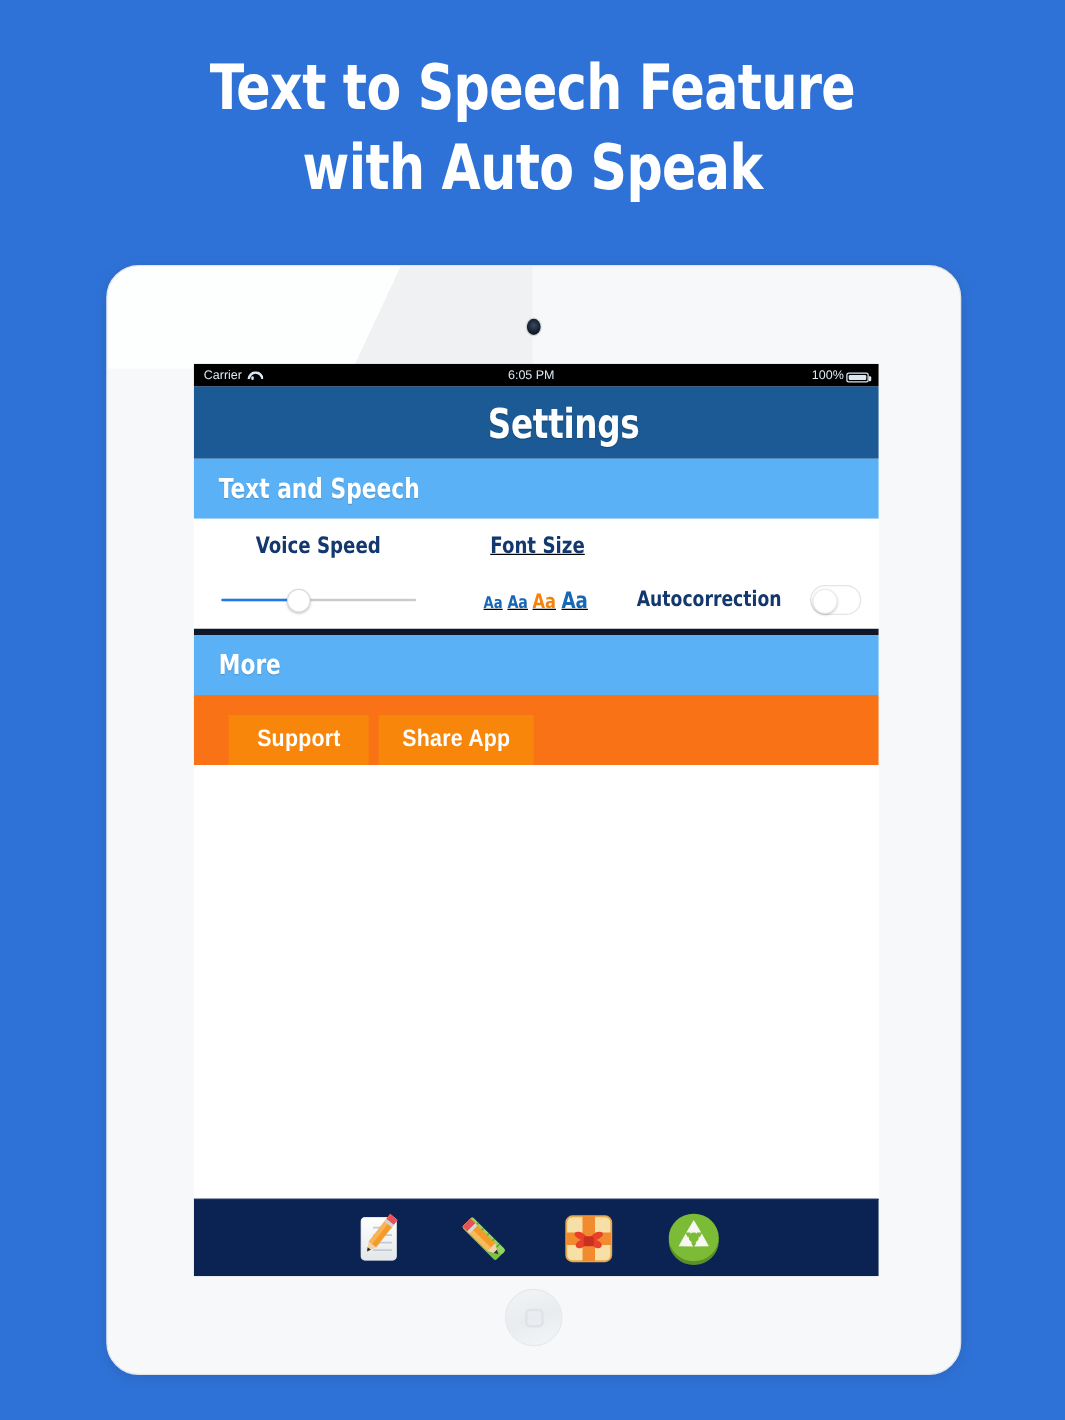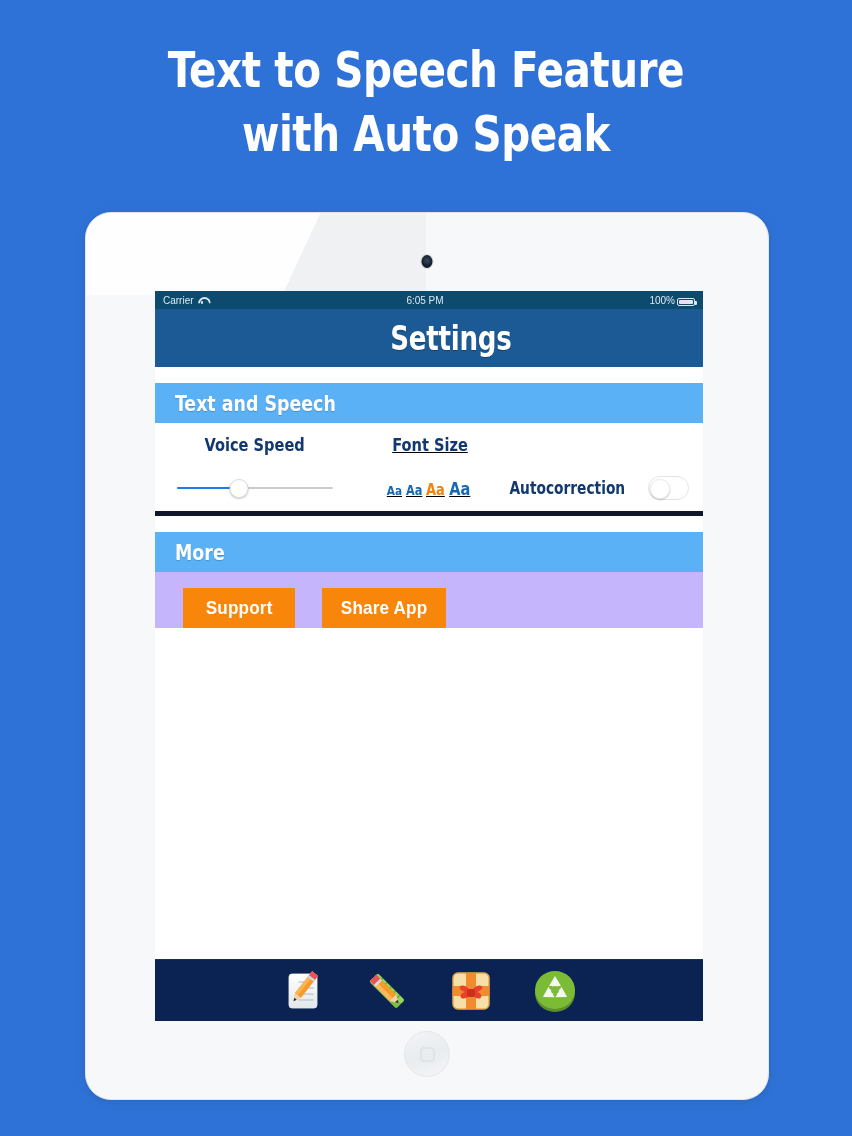--- a/index.html
+++ b/index.html
@@ -58,21 +58,21 @@
   
   .screen {
     position:absolute; left:69px; top:78px;
     width:548px; height:730px;
     background:#ffffff;
     overflow:hidden;
   }
 
   
   .statusbar {
-    height:18px; background:#0c4a6e; color:#dce9f3;
+    height:18px; background:#000000; color:#dce9f3;
     font-size:10px; display:flex; align-items:center;
     padding:0 8px; position:relative;
   }
   .sb-left { display:flex; align-items:center; gap:4px; }
   .sb-center { position:absolute; left:0; right:8px; text-align:center; }
   .sb-right { margin-left:auto; display:flex; align-items:flex-end; gap:2px; position:relative; z-index:2;}
   .wifi { display:inline-block; width:9px; height:8px; position:relative; }
   .wifi::before{
     content:""; position:absolute; left:0; top:1px; width:9px; height:9px;
     border:2px solid #dce9f3; border-radius:50%;
@@ -92,22 +92,22 @@
     display:flex; align-items:center; justify-content:center;padding-left:43px;
   }
   .navbar h1 {
     color:#ffffff; font-size:33px; font-weight:bold;
     transform:scaleX(0.88); letter-spacing:-0.3px;
     text-shadow:0 1px 1px rgba(0,0,0,0.25);
   }
 
   
   .sec-head {
-    height:40px; background:#5ab1f5;
-    display:flex; align-items:center; padding-left:20px;margin-top:16px;
+    height:48px; background:#5ab1f5;
+    display:flex; align-items:center; padding-left:20px;
   }
   .sec-head span {
     color:#ffffff; font-size:22px; font-weight:bold;
     transform:scaleX(0.88); transform-origin:left center;
     text-shadow:0 1px 1px rgba(0,0,0,0.18);
   }
 
   
   .panel { background:#ffffff; border-bottom:5px solid #0f172a; }
   .row { display:flex; align-items:center; }
@@ -149,21 +149,21 @@
   .toggle.on { background:#3ad168; }
   .toggle.off { background:#ffffff; border:1px solid #e2e4e6; }
   .toggle .tk {
     position:absolute; top:2px; width:20px; height:20px; border-radius:50%;
     background:#ffffff; box-shadow:0 1px 2px rgba(0,0,0,0.22);
   }
   .toggle.on .tk { right:2px; }
   .toggle.off .tk { left:1px; border:1px solid #ededed; }
 
   
-  .more-body { background:#c4b5fd; height:auto; padding:16px 0 0 28px; display:flex; gap:27px; }
+  .more-body { background:#f97316; height:auto; padding:16px 0 0 28px; display:flex; gap:8px; }
   .btn-orange {
     background:#f7860a; color:#ffffff; border:none;
     font-size:19px; font-weight:bold; font-family:inherit;
     padding:0 14px; height:40px; min-width:112px;
     cursor:pointer; letter-spacing:0.2px;
   }
   .btn-orange span { display:inline-block; transform:scaleX(0.9); }
 
   .filler { background:#ffffff; flex:1; }
 

